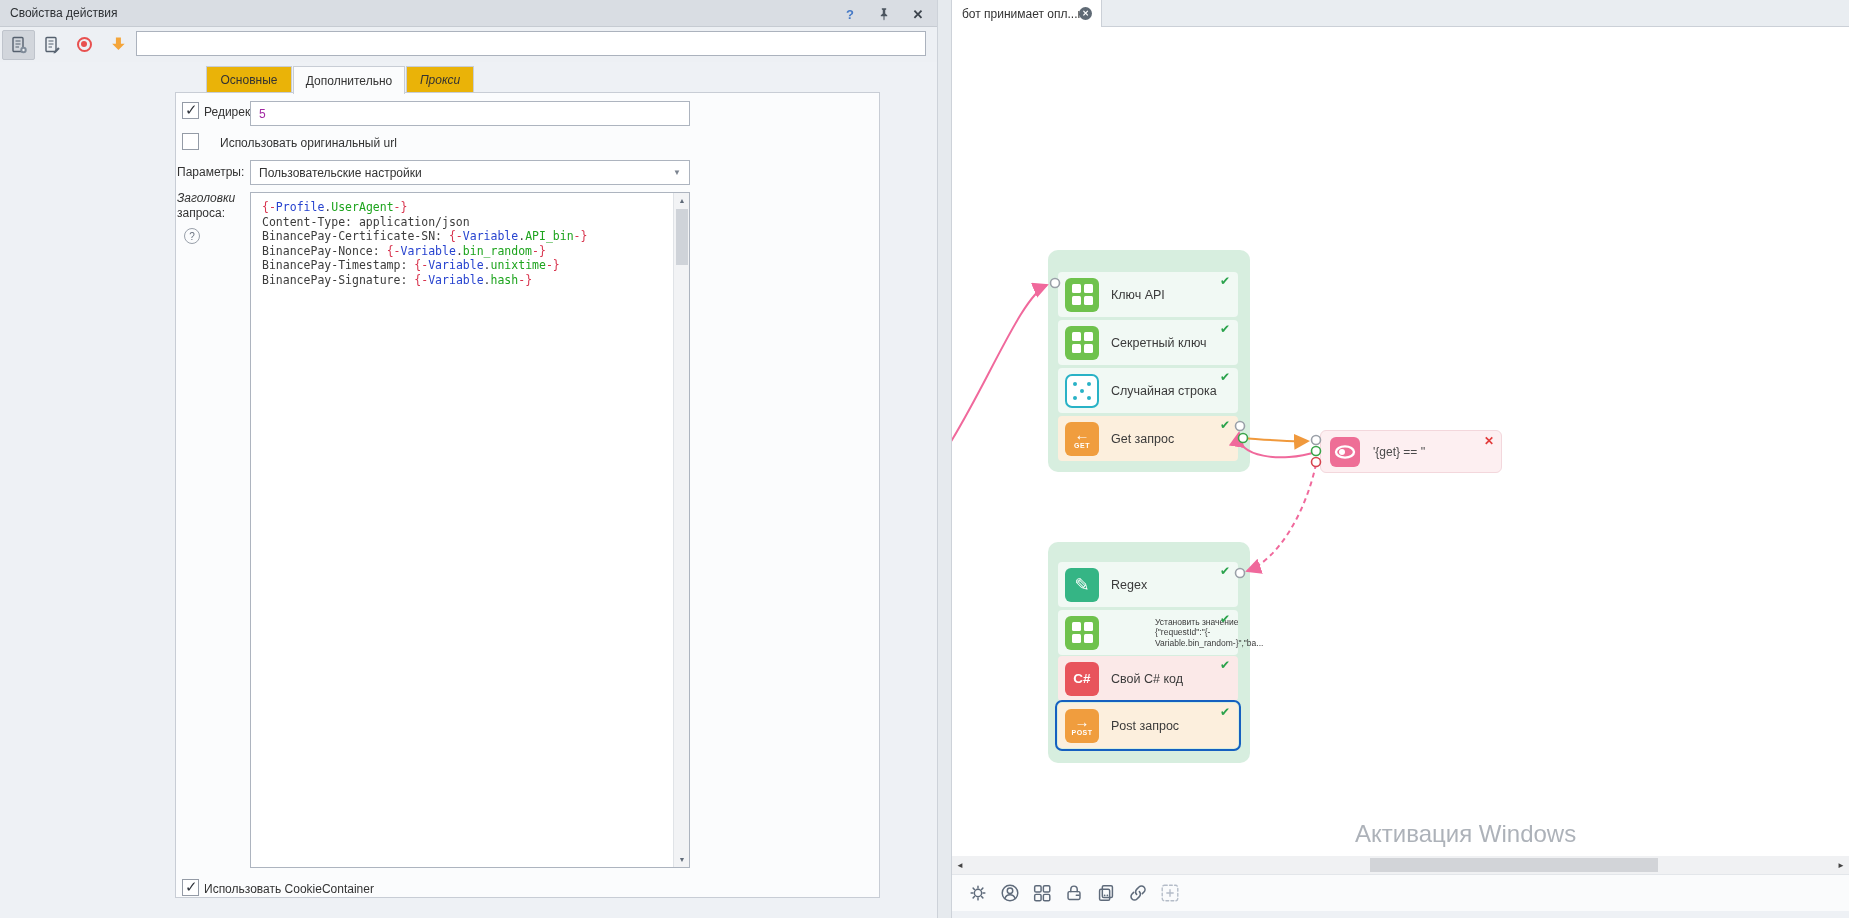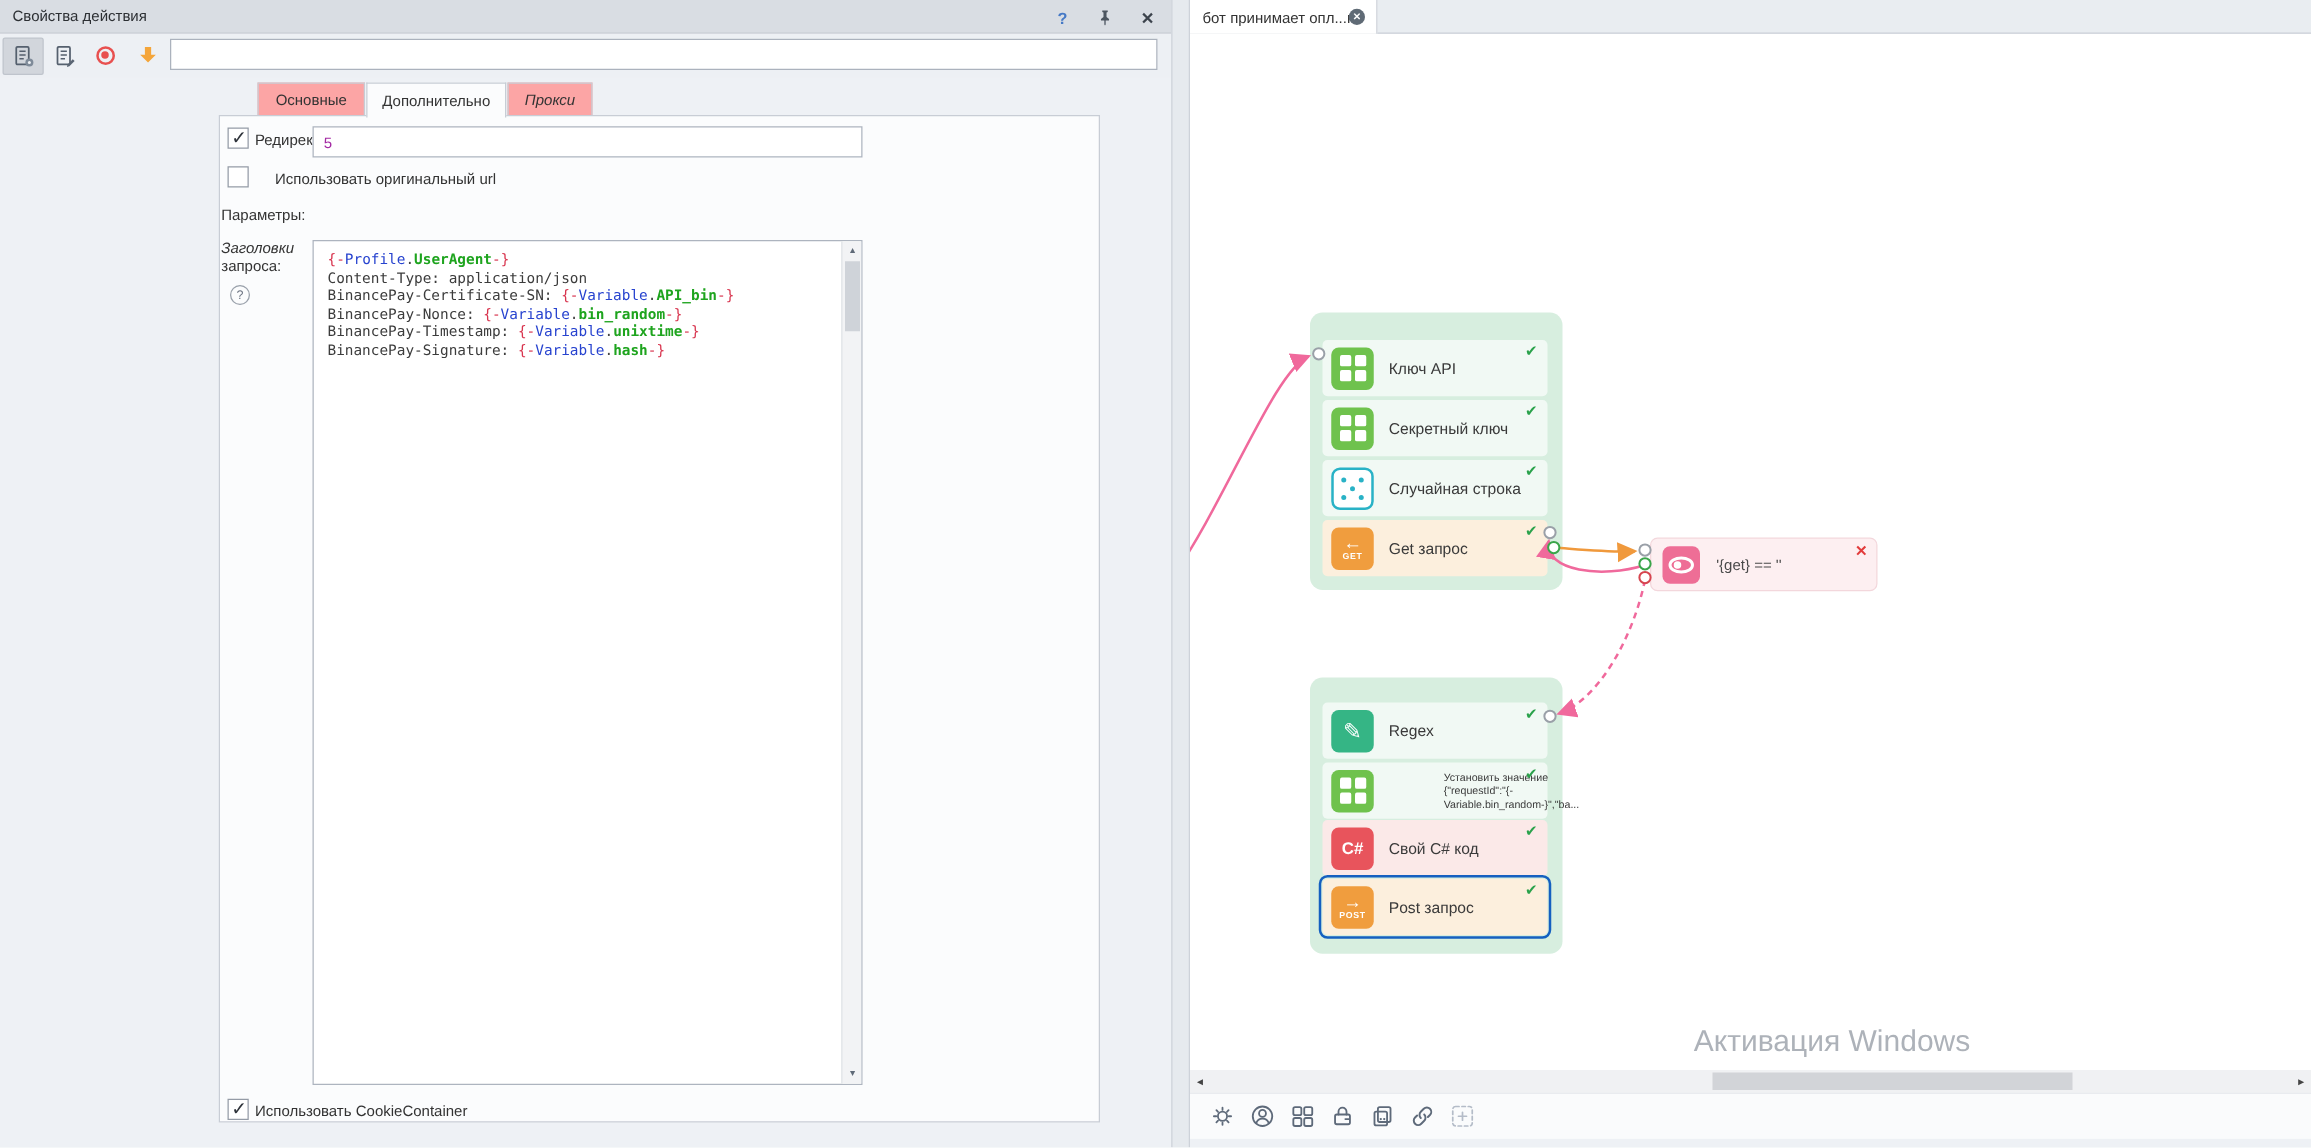--- a/index.html
+++ b/index.html
@@ -21,21 +21,21 @@
              display:flex; align-items:center; padding-left:2px; }
   .tool-btn { width:33px; height:30px; display:flex; align-items:center; justify-content:center; border-radius:2px; }
   .tool-btn.active { background:#d2d6dc; border:1px solid #bfc4cc; }
   .record-ico { width:15px; height:15px; border:2.5px solid #e8504f; border-radius:50%; position:relative; }
   .record-ico::after { content:""; position:absolute; left:2px; top:2px; width:6px; height:6px;
                        background:#e8504f; border-radius:50%; }
   .action-input { position:absolute; left:136px; top:31px; width:790px; height:25px; border:1px solid #abb2bd;
                   background:#fff; font:12px "Liberation Sans",sans-serif; padding:0 6px; }
 
   
-  .ptab { position:absolute; top:66px; height:27px; background:#fca5a5; border:1px solid #c8cdd5;
+  .ptab { position:absolute; top:66px; height:27px; background:#eab308; border:1px solid #c8cdd5;
           font-size:12px; color:#333; display:flex; align-items:center; justify-content:center; }
   .ptab.active { background:#fbfcfd; border-bottom:none; height:28px; z-index:3; }
   .tab-osn { left:206px; width:86px; }
   .tab-dop { left:293px; width:112px; }
   .tab-prx { left:406px; width:68px;font-style:italic; }
 
   .form-box { position:absolute; left:175px; top:92px; width:705px; height:806px;
               background:#fbfcfd; border:1px solid #c8cdd5; }
 
   .cb { position:absolute; width:17px; height:17px; background:#fff; border:1px solid #949ba6; }
@@ -48,21 +48,21 @@
                     background:#fff; font-size:12px; color:#333; display:flex; align-items:center; padding:0 8px; }
   .headers-select .dd-arrow { position:absolute; right:8px; font-size:8px; color:#7c8490; }
 
   .help-circle { position:absolute; left:184px; top:228px; width:16px; height:16px; border:1.4px solid #99a0aa;
                  border-radius:50%; font-size:10px; color:#6a7280; display:flex; align-items:center; justify-content:center; }
 
   .ta { position:absolute; left:250px; top:192px; width:440px; height:676px; background:#fff; border:1px solid #adb4bf; }
   .ta-code { position:absolute; left:0; top:0; right:16px; bottom:0; padding:7px 0 0 11px;
              font-family:"DejaVu Sans Mono", monospace; font-size:11.5px; line-height:14.6px; white-space:pre; }
   .tk-t { color:#3c3c3c; } .tk-b { color:#d8344e; } .tk-o { color:#2743cf; }
-  .tk-d { color:#444; }    .tk-p { color:#1ea41e;font-weight:bold; }
+  .tk-d { color:#444; }    .tk-p { color:#1ea41e; }
   .ta-scroll { position:absolute; right:0; top:0; bottom:0; width:16px; background:#f2f3f5; border-left:1px solid #e0e3e7; }
   .ta-up, .ta-down { position:absolute; left:0; width:16px; height:15px; font-size:7px; color:#5f6a78;
                      display:flex; align-items:center; justify-content:center; }
   .ta-up { top:0; } .ta-down { bottom:0; }
   .ta-thumb { position:absolute; left:2px; top:16px; width:12px; height:56px; background:#cfd3d9; }
 
   
   .splitter { position:absolute; left:937px; top:0; width:15px; height:918px; background:#e6eaee;
               border-left:1px solid #cdd2d9; border-right:1px solid #cdd2d9; }
 
@@ -181,20 +181,24 @@
     <div class="form-box"></div>
 
     <span class="cb checked" style="left:182px; top:102px;"></span>
     <span class="flabel" style="left:204px; top:105px;">Редирект</span>
     <input class="redirect-input" value="5" style="">
 
     <span class="cb" style="left:182px; top:133px;"></span>
     <span class="flabel" style="left:220px; top:136px;">Использовать оригинальный url</span>
 
     <span class="flabel" style="left:177px; top:165px;">Параметры:</span>
+    <div class="headers-select">
+      <span>Пользовательские настройки</span>
+      <span class="dd-arrow">▼</span>
+    </div>
 
     <span class="flabel" style="left:177px; top:191px;font-style:italic;">Заголовки</span>
     <span class="flabel" style="left:177px; top:206px;">запроса:</span>
     <span class="help-circle">?</span>
 
     <div class="ta">
       <div class="ta-code" id="headers-code"><div class="code-line"><span class="tk-b">{-</span><span class="tk-o">Profile</span><span class="tk-d">.</span><span class="tk-p">UserAgent</span><span class="tk-b">-}</span></div><div class="code-line"><span class="tk-t">Content-Type: application/json</span></div><div class="code-line"><span class="tk-t">BinancePay-Certificate-SN: </span><span class="tk-b">{-</span><span class="tk-o">Variable</span><span class="tk-d">.</span><span class="tk-p">API_bin</span><span class="tk-b">-}</span></div><div class="code-line"><span class="tk-t">BinancePay-Nonce: </span><span class="tk-b">{-</span><span class="tk-o">Variable</span><span class="tk-d">.</span><span class="tk-p">bin_random</span><span class="tk-b">-}</span></div><div class="code-line"><span class="tk-t">BinancePay-Timestamp: </span><span class="tk-b">{-</span><span class="tk-o">Variable</span><span class="tk-d">.</span><span class="tk-p">unixtime</span><span class="tk-b">-}</span></div><div class="code-line"><span class="tk-t">BinancePay-Signature: </span><span class="tk-b">{-</span><span class="tk-o">Variable</span><span class="tk-d">.</span><span class="tk-p">hash</span><span class="tk-b">-}</span></div></div>
       <div class="ta-scroll">
         <span class="ta-up">▲</span>
         <span class="ta-thumb"></span>

